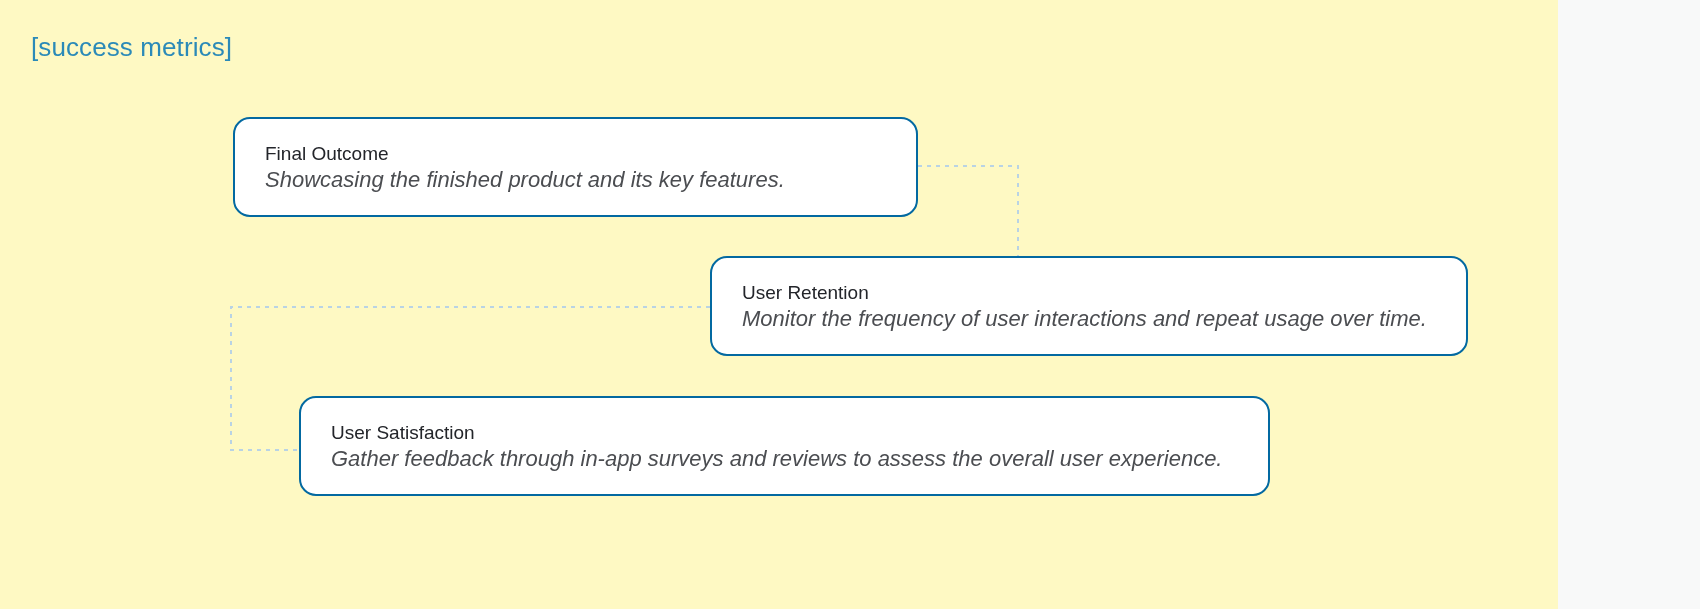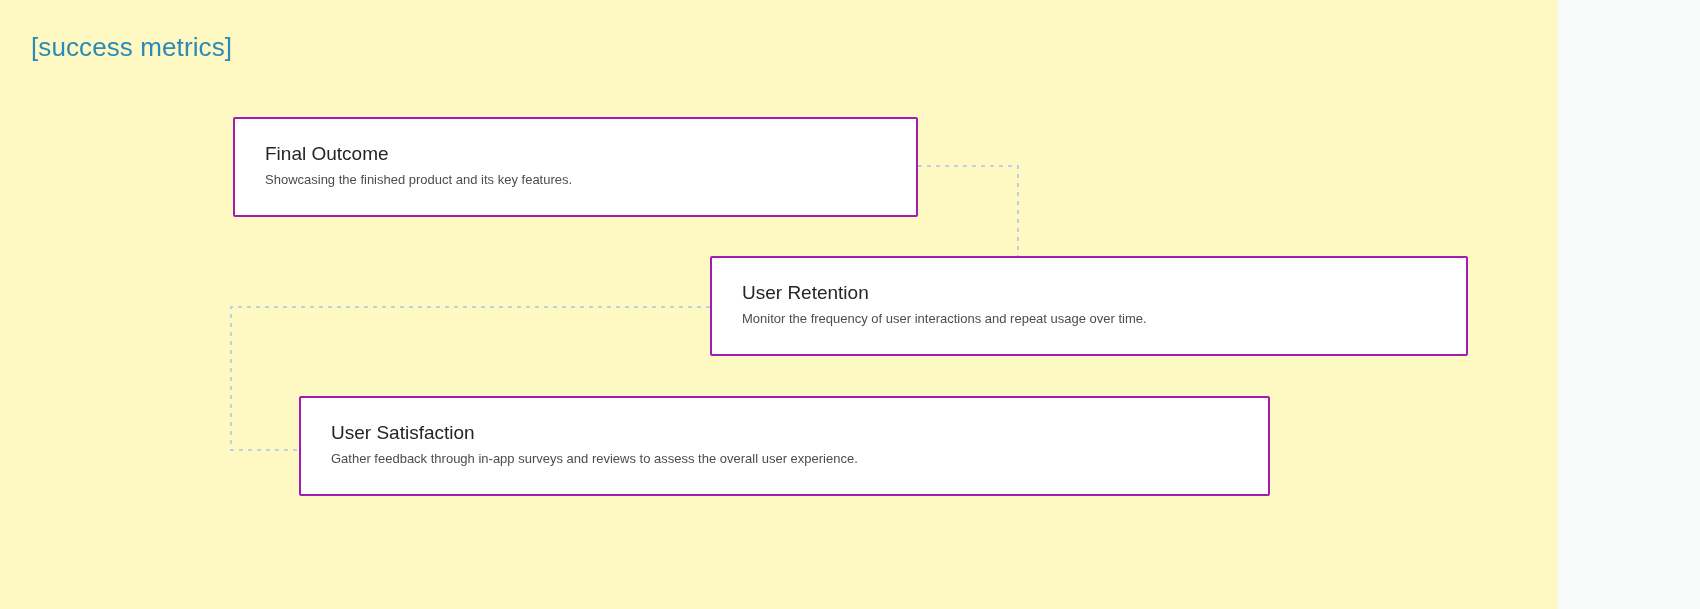--- a/index.html
+++ b/index.html
@@ -33,43 +33,44 @@
     position: absolute;
     left: 0;
     top: 0;
     width: 1700px;
     height: 609px;
     pointer-events: none;
   }
   .card {
     position: absolute;
     background: #ffffff;
-    border: 2px solid #a21caf;
-    border-radius: 2px;
+    border: 2px solid #0369a1;
+    border-radius: 17px;
     box-sizing: border-box;
     padding: 0;
   }
   .card-inner {
     position: absolute;
     left: 30px;
     top: 50%;
     transform: translateY(-50%);
     right: 18px;
   }
   .card-title {
     font-size: 19px;
     line-height: 26px;
     color: #23252a;
     white-space: nowrap;
   }
   .card-desc {
-    font-size: 13px;
+    font-size: 22px;
     line-height: 26px;
     color: #4b4d51;
     white-space: nowrap;
+    font-style: italic;
   }
   #card-final-outcome {
     left: 233px;
     top: 117px;
     width: 685px;
     height: 100px;
   }
   #card-user-retention {
     left: 710px;
     top: 256px;

